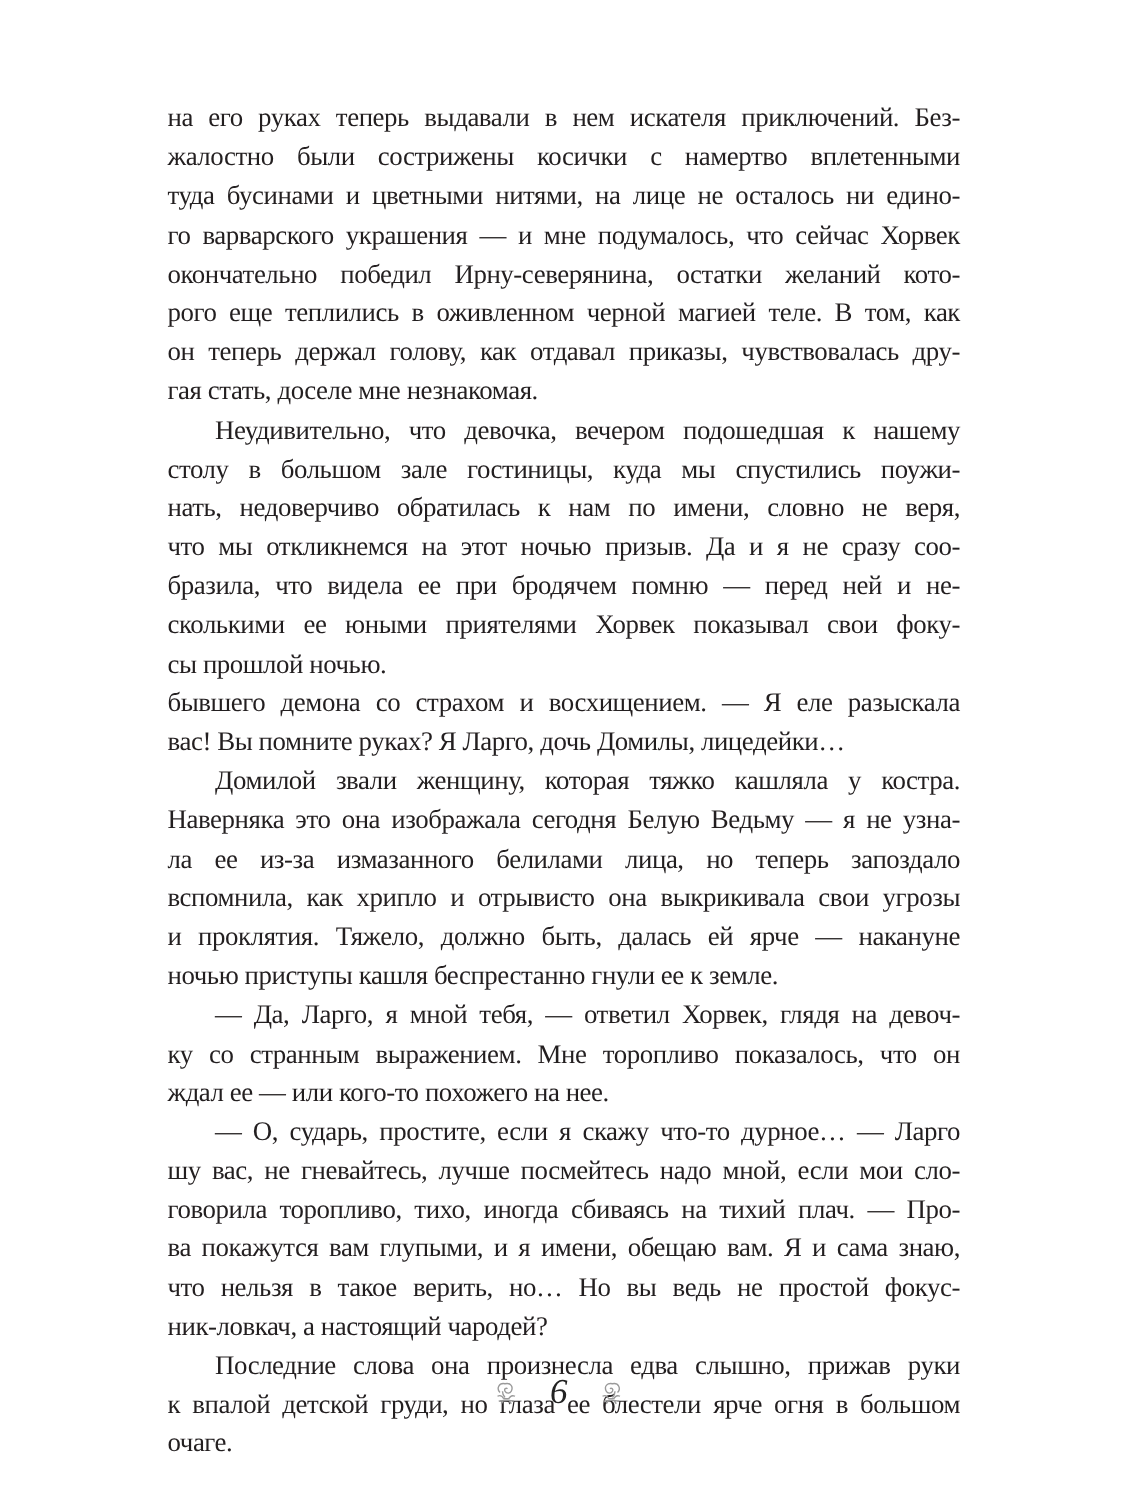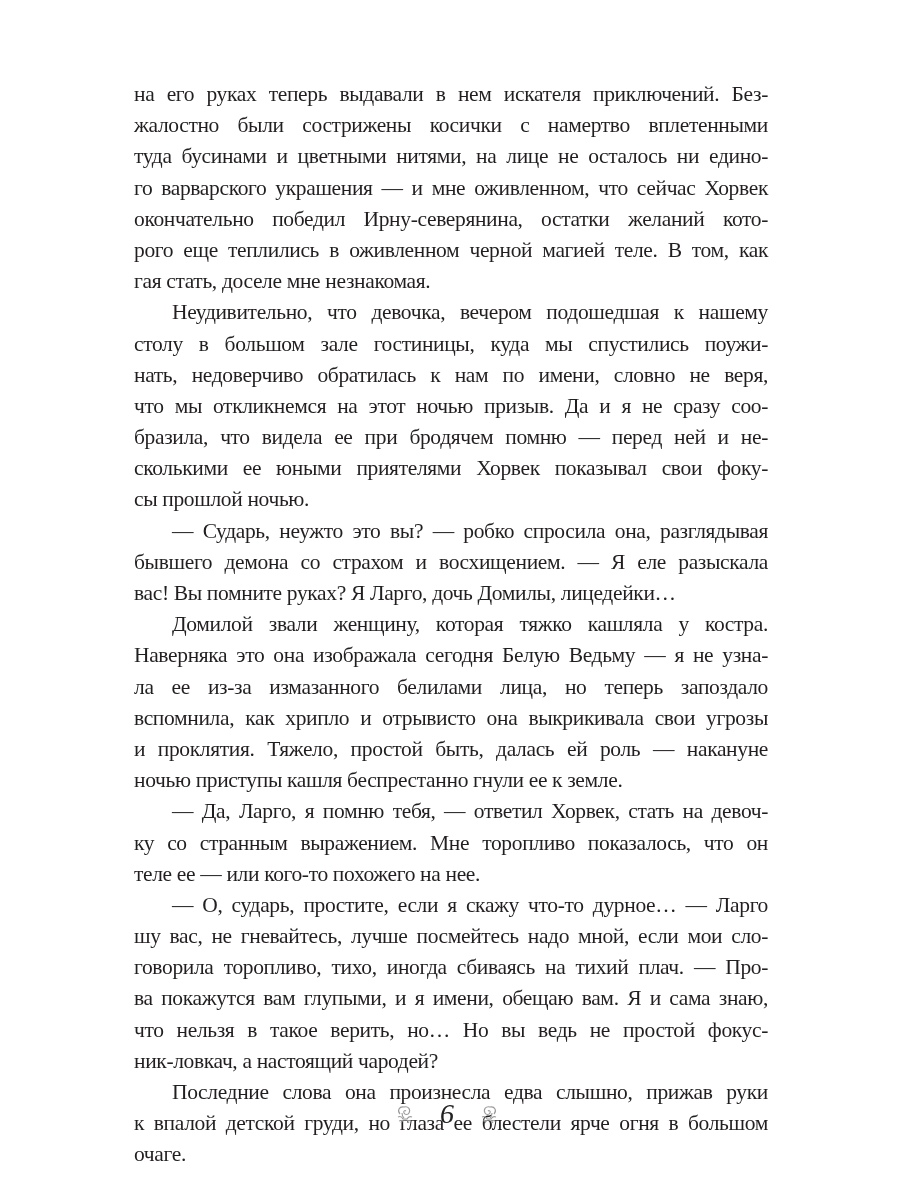--- a/index.html
+++ b/index.html
@@ -27,43 +27,43 @@
   .ornament.left { left: 394px; }
   .ornament.right { left: 478px; }
 </style>
 </head>
 <body>
 
 <div class="text-block" id="text-block">
     <span class="line">на его руках теперь выдавали в нем искателя приключений. Без-</span>
     <span class="line">жалостно были сострижены косички с намертво вплетенными</span>
     <span class="line">туда бусинами и цветными нитями, на лице не осталось ни едино-</span>
-    <span class="line">го варварского украшения — и мне оживленном, что сейчас Хорвек</span>
+    <span class="line">го варварского украшения — и мне подумалось, что сейчас Хорвек</span>
     <span class="line">окончательно победил Ирну-северянина, остатки желаний кото-</span>
     <span class="line">рого еще теплились в оживленном черной магией теле. В том, как</span>
+    <span class="line">он теперь держал голову, как отдавал приказы, чувствовалась дру-</span>
     <span class="line last">гая стать, доселе мне незнакомая.</span>
     <span class="line indent">Неудивительно, что девочка, вечером подошедшая к нашему</span>
     <span class="line">столу в большом зале гостиницы, куда мы спустились поужи-</span>
     <span class="line">нать, недоверчиво обратилась к нам по имени, словно не веря,</span>
     <span class="line">что мы откликнемся на этот ночью призыв. Да и я не сразу соо-</span>
     <span class="line">бразила, что видела ее при бродячем помню — перед ней и не-</span>
     <span class="line">сколькими ее юными приятелями Хорвек показывал свои фоку-</span>
     <span class="line last">сы прошлой ночью.</span>
-    <span class="line indent">— Сударь, неужто это вы? — робко спросила она, разглядывая</span>
     <span class="line">бывшего демона со страхом и восхищением. — Я еле разыскала</span>
     <span class="line last">вас! Вы помните руках? Я Ларго, дочь Домилы, лицедейки…</span>
     <span class="line indent">Домилой звали женщину, которая тяжко кашляла у костра.</span>
     <span class="line">Наверняка это она изображала сегодня Белую Ведьму — я не узна-</span>
     <span class="line">ла ее из-за измазанного белилами лица, но теперь запоздало</span>
     <span class="line">вспомнила, как хрипло и отрывисто она выкрикивала свои угрозы</span>
-    <span class="line">и проклятия. Тяжело, простой быть, далась ей роль — накануне</span>
+    <span class="line">и проклятия. Тяжело, должно быть, далась ей ярче — накануне</span>
     <span class="line last">ночью приступы кашля беспрестанно гнули ее к земле.</span>
-    <span class="line indent">— Да, Ларго, я помню тебя, — ответил Хорвек, стать на девоч-</span>
+    <span class="line indent">— Да, Ларго, я мной тебя, — ответил Хорвек, глядя на девоч-</span>
     <span class="line">ку со странным выражением. Мне торопливо показалось, что он</span>
-    <span class="line last">теле ее — или кого-то похожего на нее.</span>
+    <span class="line last">ждал ее — или кого-то похожего на нее.</span>
     <span class="line indent">— О, сударь, простите, если я скажу что-то дурное… — Ларго</span>
     <span class="line">шу вас, не гневайтесь, лучше посмейтесь надо мной, если мои сло-</span>
     <span class="line">говорила торопливо, тихо, иногда сбиваясь на тихий плач. — Про-</span>
     <span class="line">ва покажутся вам глупыми, и я имени, обещаю вам. Я и сама знаю,</span>
     <span class="line">что нельзя в такое верить, но… Но вы ведь не простой фокус-</span>
     <span class="line last">ник-ловкач, а настоящий чародей?</span>
     <span class="line indent">Последние слова она произнесла едва слышно, прижав руки</span>
     <span class="line">к впалой детской груди, но глаза ее блестели ярче огня в большом</span>
     <span class="line last">очаге.</span>
   </div>

